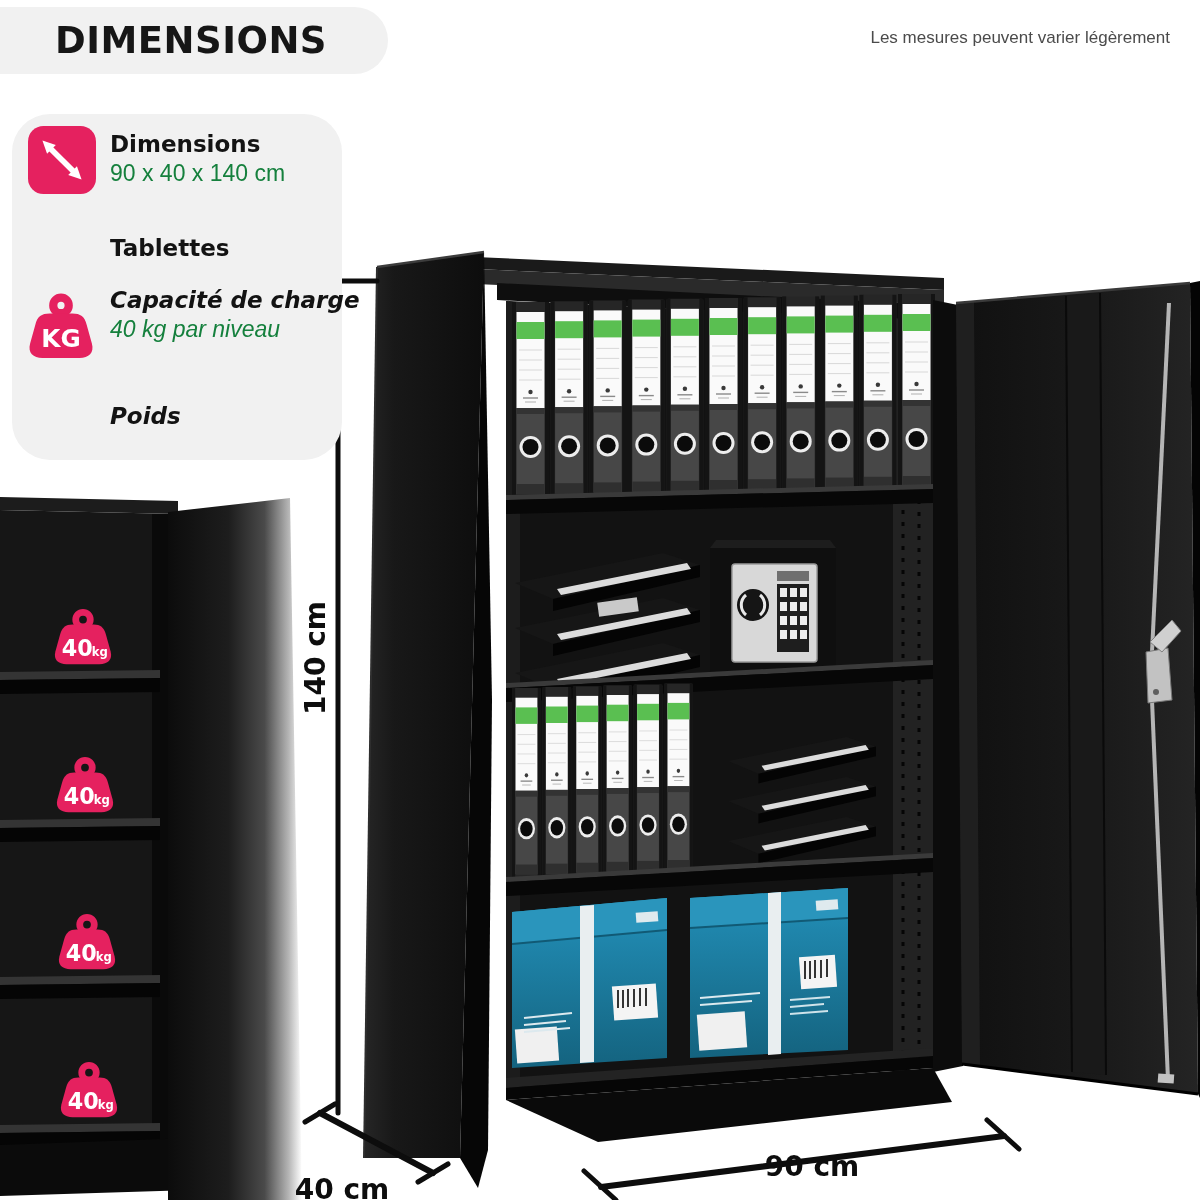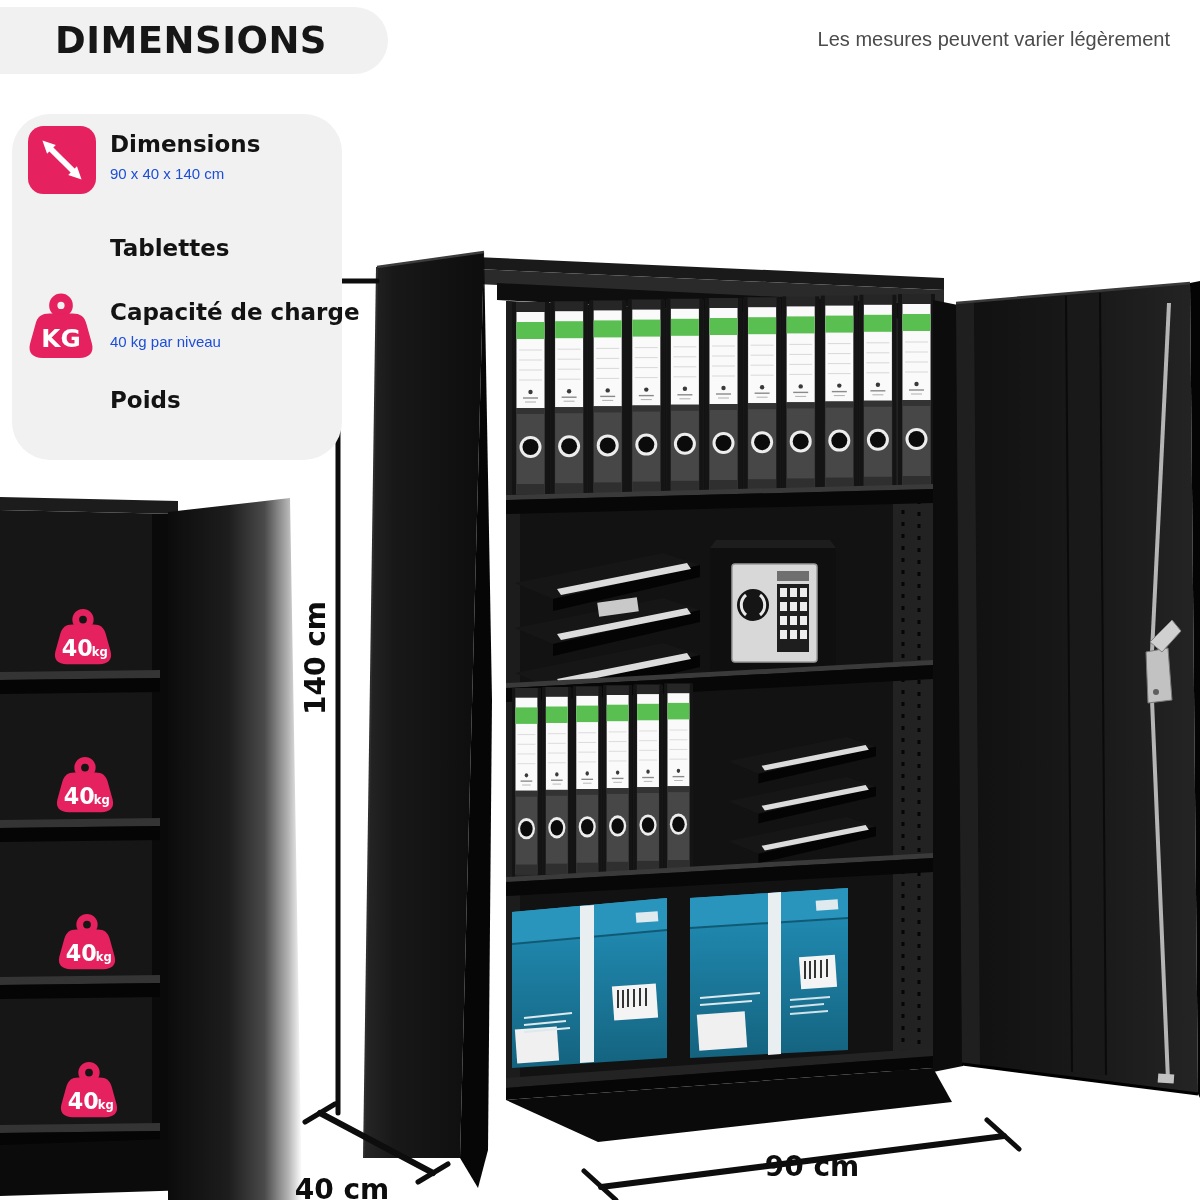--- a/index.html
+++ b/index.html
@@ -4,29 +4,29 @@
 <style>
   html,body{margin:0;padding:0;background:#fff;}
   body{width:1200px;height:1200px;position:relative;overflow:hidden;
        font-family:"Liberation Sans",sans-serif;}
   .abs{position:absolute;}
   
   .title-banner{left:-36px;top:7px;width:424px;height:67px;background:#f1f1f1;
     border-radius:34px;z-index:6;display:flex;align-items:center;justify-content:center;}
   .title-banner span{font-family:"DejaVu Sans","Liberation Sans",sans-serif;
     font-weight:bold;font-size:37px;color:#161616;letter-spacing:.5px;padding-left:30px;}
-  .note{left:770px;top:28px;width:400px;text-align:right;font-size:20px;color:#4b4b4b;z-index:6;}
+  .note{left:770px;top:28px;width:400px;text-align:right;font-size:17px;color:#4b4b4b;z-index:6;}
   
   .panel{left:12px;top:114px;width:330px;height:346px;background:#f1f1f1;
     border-radius:38px;z-index:6;}
   .spec-icon{position:absolute;left:16px;width:68px;height:68px;}
   .spec-text{position:absolute;left:98px;width:235px;}
   .lbl{font-family:"DejaVu Sans","Liberation Sans",sans-serif;font-weight:bold;
     font-size:23px;color:#131313;line-height:29px;white-space:nowrap;}
-  .val{font-size:15px;color:#1d4ed8;line-height:29px;white-space:nowrap;}
+  .val{font-size:23px;color:#15803d;line-height:29px;white-space:nowrap;}
   
   .dim{font-family:"DejaVu Sans","Liberation Sans",sans-serif;font-weight:bold;
     font-size:28px;color:#0d0d0d;z-index:5;text-align:center;}
   .dim-h{left:256px;top:636px;width:120px;height:44px;line-height:44px;transform:rotate(-90deg);}
   .dim-d{left:282px;top:1154px;width:120px;margin-top:19px;}
   .dim-w{left:752px;top:1150px;width:120px;}
   
   .badge{width:64px;height:72px;z-index:4;}
   .badge svg{display:block;}
   .b1{left:51px;top:606px;} .b2{left:53px;top:754px;} .b3{left:55px;top:911px;} .b4{left:57px;top:1059px;}
@@ -293,25 +293,25 @@
     <div class="val">90 x 40 x 140 cm</div>
   </div>
   <div class="spec-text" style="top:120px;">
     <div class="lbl">Tablettes</div>
   </div>
   <svg class="spec-icon" style="top:178px;left:14px;width:70px;height:70px;" viewBox="0 0 68 68">
     <circle cx="34" cy="13" r="7.5" fill="none" stroke="#e5215f" stroke-width="8"></circle>
     <path d="M23,21 L45,21 C53,21 57,24 59,32 L64,50 C66.5,59 61,64 52,64 L16,64 C7,64 1.5,59 4,50 L9,32 C11,24 15,21 23,21 Z" fill="#e5215f"></path>
     <text x="34" y="53" text-anchor="middle" font-family="DejaVu Sans, Liberation Sans, sans-serif" font-size="24" font-weight="bold" fill="#fff">KG</text>
   </svg>
-  <div class="spec-text" style="top:184px;">
+  <div class="spec-text" style="top:172px;font-style:italic;">
     <div class="lbl">Capacité de charge</div>
     <div class="val">40 kg par niveau</div>
   </div>
-  <div class="spec-text" style="top:272px;">
+  <div class="spec-text" style="top:288px;font-style:italic;">
     <div class="lbl">Poids</div>
   </div>
 </div>
 
 <div class="abs badge b1">
   <svg viewBox="0 0 66 64" width="64" height="62">
     <circle cx="33" cy="14" r="7.5" fill="none" stroke="#e5215f" stroke-width="7"></circle>
     <path d="M22,19 L44,19 C51,19 54.5,22 56.5,29 L61.5,47 C63.8,55.5 58.5,60 50,60 L16,60 C7.5,60 2.2,55.5 4.5,47 L9.5,29 C11.5,22 15,19 22,19 Z" fill="#e5215f"></path>
     <text x="27" y="52" text-anchor="middle" font-family="DejaVu Sans, Liberation Sans, sans-serif" font-size="23" font-weight="bold" fill="#fff">40</text>
     <text x="42" y="52" font-family="DejaVu Sans, Liberation Sans, sans-serif" font-size="12" font-weight="bold" fill="#fff">kg</text>

